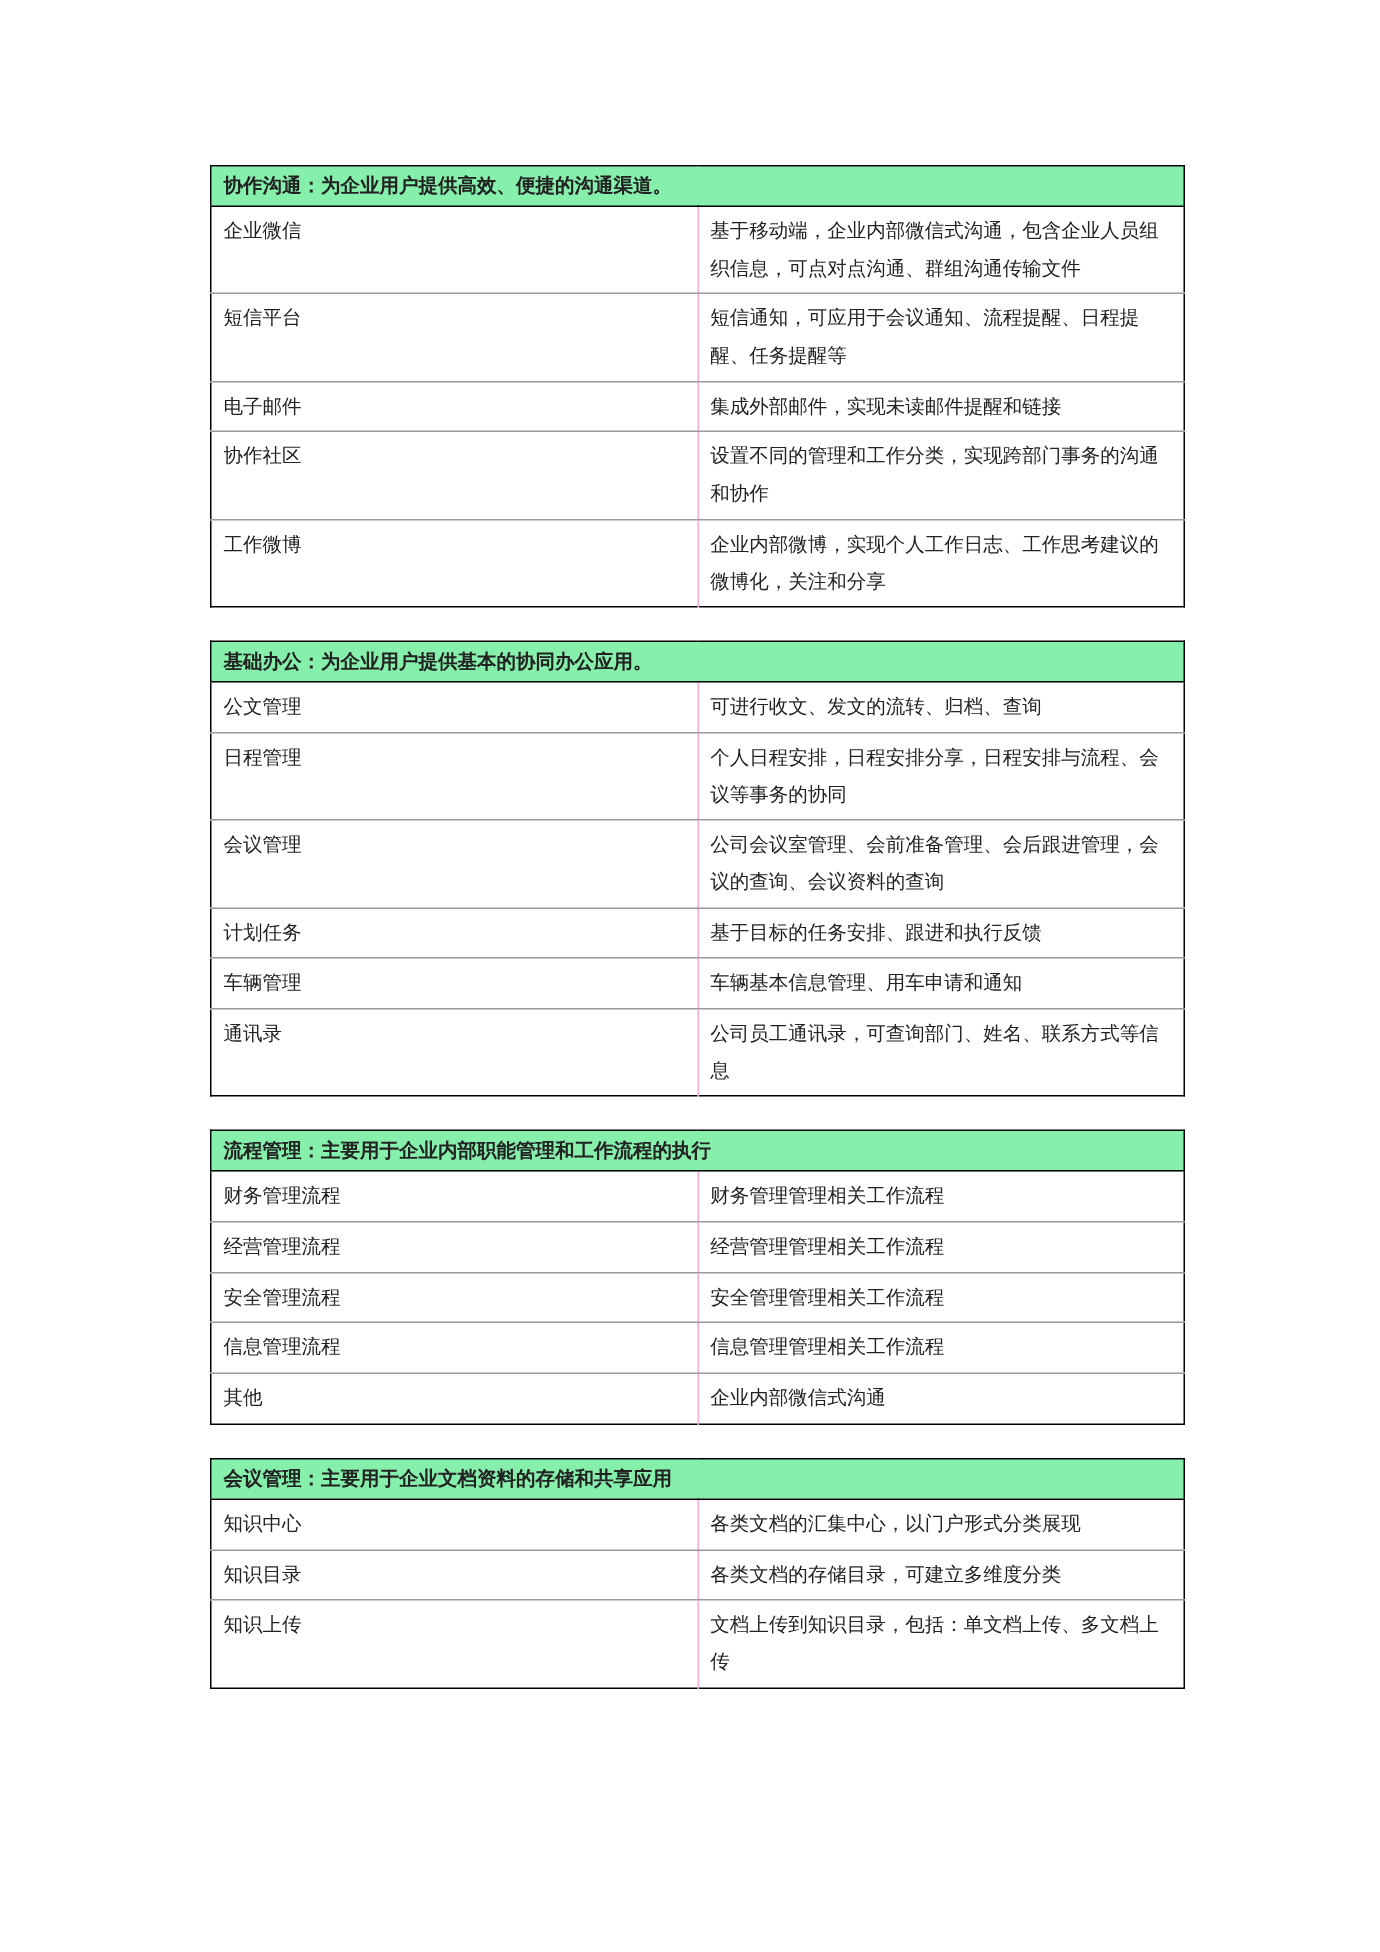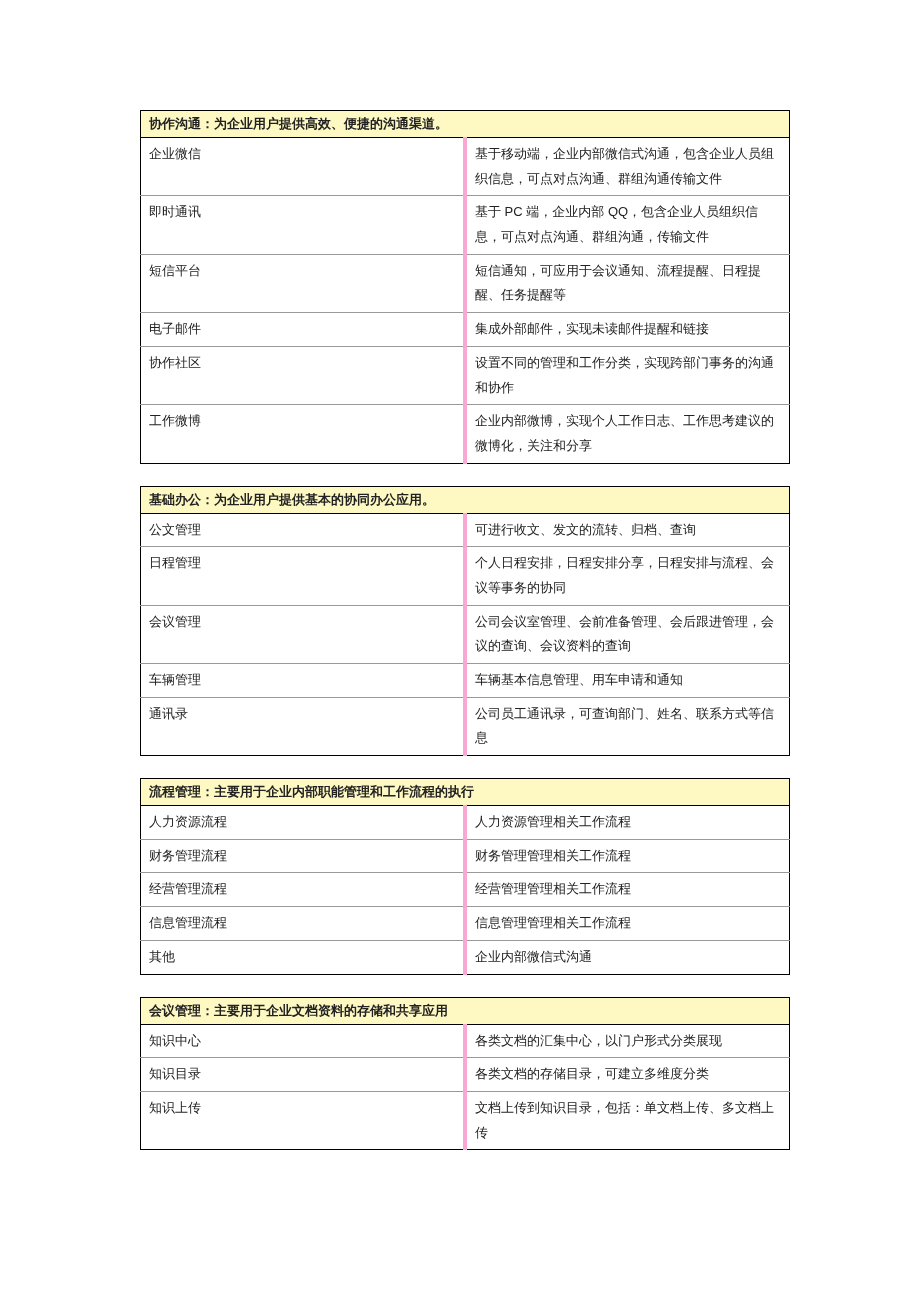--- a/index.html
+++ b/index.html
@@ -19,59 +19,55 @@
   table.block {
     width: 100%;
     border-collapse: collapse;
     table-layout: fixed;
     margin-bottom: 22px;
     border: 1.2px solid #000;
   }
   table.block th.section-header {
     text-align: left;
     font-weight: bold;
-    background: #fef9c3;
+    background: #86efac;
     padding: 4px 8px;
     border-bottom: 1px solid #000;
     font-size: 13px;
   }
   table.block td {
     padding: 4px 8px;
     vertical-align: top;
     border-bottom: 1px solid #999;
     font-size: 13px;
     line-height: 1.9;
   }
   table.block tr:last-child td {
     border-bottom: none;
     margin-left: 46px;
   }
   table.block td.col-label {
     width: 92px;
-    border-right: 4px solid #f9a8d4;
+    border-right: 1px solid #f9a8d4;
   }
 </style>
 </head>
 <body>
 
 <div class="page" id="page-root">
     <table class="block">
       <thead>
         <tr>
           <th class="section-header" colspan="2">协作沟通：为企业用户提供高效、便捷的沟通渠道。</th>
         </tr>
       </thead>
       <tbody>
         <tr>
           <td class="col-label">企业微信</td>
           <td>基于移动端，企业内部微信式沟通，包含企业人员组织信息，可点对点沟通、群组沟通传输文件</td>
-        </tr>
-        <tr>
-          <td class="col-label">即时通讯</td>
-          <td>基于 PC 端，企业内部 QQ，包含企业人员组织信息，可点对点沟通、群组沟通，传输文件</td>
         </tr>
         <tr>
           <td class="col-label">短信平台</td>
           <td>短信通知，可应用于会议通知、流程提醒、日程提醒、任务提醒等</td>
         </tr>
         <tr>
           <td class="col-label">电子邮件</td>
           <td>集成外部邮件，实现未读邮件提醒和链接</td>
         </tr>
         <tr>
@@ -97,47 +93,51 @@
         </tr>
         <tr>
           <td class="col-label">日程管理</td>
           <td>个人日程安排，日程安排分享，日程安排与流程、会议等事务的协同</td>
         </tr>
         <tr>
           <td class="col-label">会议管理</td>
           <td>公司会议室管理、会前准备管理、会后跟进管理，会议的查询、会议资料的查询</td>
         </tr>
         <tr>
+          <td class="col-label">计划任务</td>
+          <td>基于目标的任务安排、跟进和执行反馈</td>
+        </tr>
+        <tr>
           <td class="col-label">车辆管理</td>
           <td>车辆基本信息管理、用车申请和通知</td>
         </tr>
         <tr>
           <td class="col-label">通讯录</td>
           <td>公司员工通讯录，可查询部门、姓名、联系方式等信息</td>
         </tr>
       </tbody>
     </table>
     <table class="block">
       <thead>
         <tr>
           <th class="section-header" colspan="2">流程管理：主要用于企业内部职能管理和工作流程的执行</th>
         </tr>
       </thead>
       <tbody>
         <tr>
-          <td class="col-label">人力资源流程</td>
-          <td>人力资源管理相关工作流程</td>
-        </tr>
-        <tr>
           <td class="col-label">财务管理流程</td>
           <td>财务管理管理相关工作流程</td>
         </tr>
         <tr>
           <td class="col-label">经营管理流程</td>
           <td>经营管理管理相关工作流程</td>
+        </tr>
+        <tr>
+          <td class="col-label">安全管理流程</td>
+          <td>安全管理管理相关工作流程</td>
         </tr>
         <tr>
           <td class="col-label">信息管理流程</td>
           <td>信息管理管理相关工作流程</td>
         </tr>
         <tr>
           <td class="col-label">其他</td>
           <td>企业内部微信式沟通</td>
         </tr>
       </tbody>

